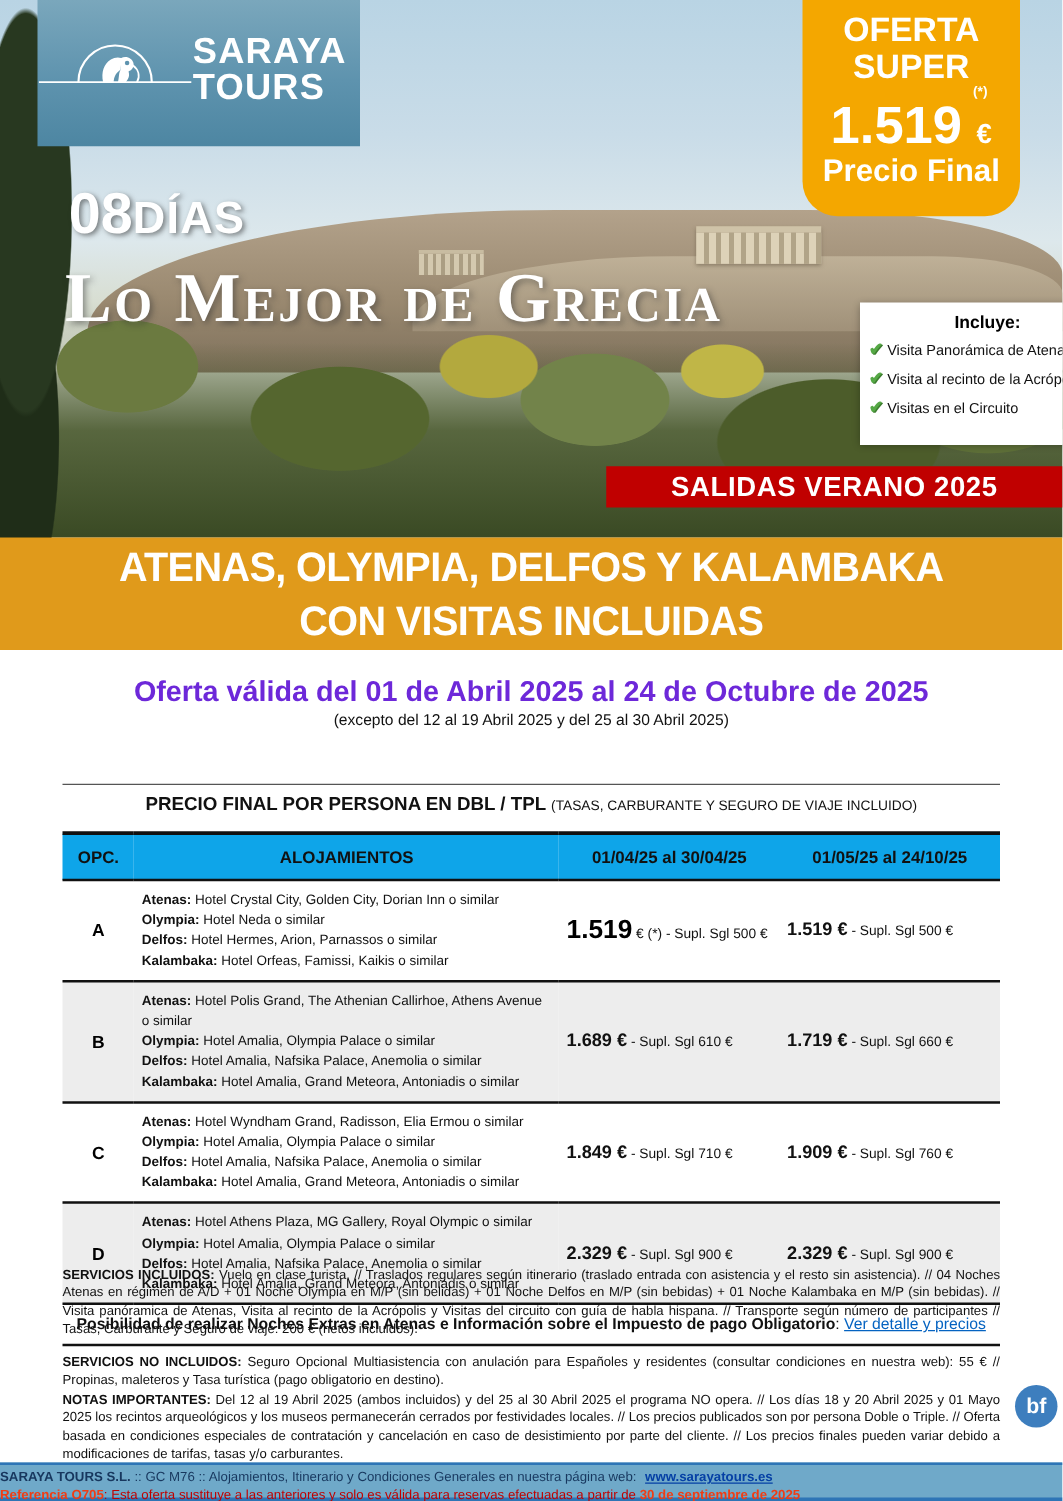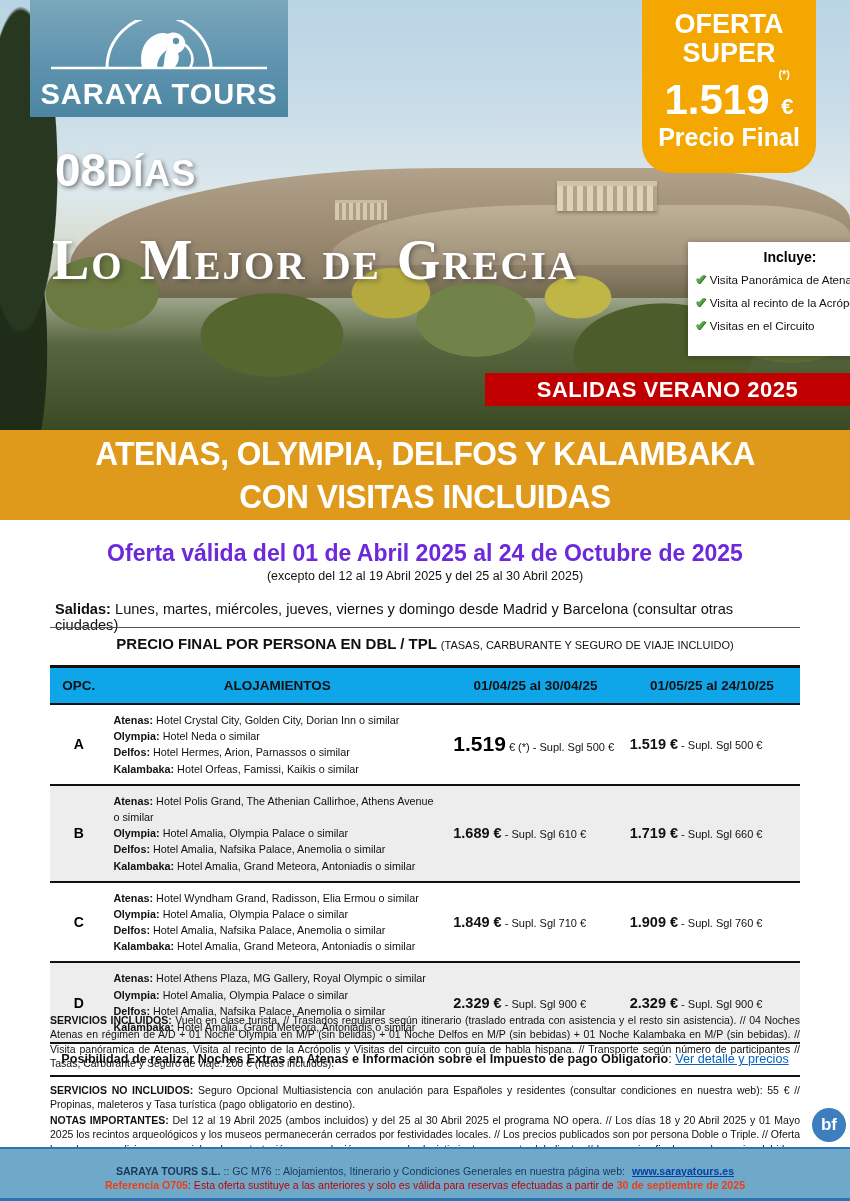--- a/index.html
+++ b/index.html
@@ -29,29 +29,29 @@
       radial-gradient(150px 85px at 78% 60%, #4c5c2a 59%, transparent 60%),
       radial-gradient(120px 72px at 93% 42%, #5e6f38 59%, transparent 60%),
       linear-gradient(180deg, transparent 0 18%, rgba(70,86,42,.85) 55%, #3a4a24 100%); }
   .cypress { position:absolute; left:-18px; top:-10px; width:92px; height:450px;
     background:radial-gradient(ellipse 58% 52% at 42% 40%, #283820 68%, rgba(40,56,32,0) 70%),
                radial-gradient(ellipse 52% 45% at 35% 80%, #1f2d18 68%, rgba(31,45,24,0) 70%); }
 
   
   .logo-box { position:absolute; left:30px; top:0; width:258px; height:117px;
     background:linear-gradient(180deg,#7aa7bc 0%,#5e93ae 55%,#4d86a2 100%);
-    display:flex; flex-direction:column; align-items:center; justify-content:flex-end; padding-bottom:8px; }
+    display:flex; align-items:center; justify-content:flex-end; padding-bottom:8px; }
   .logo-box svg { display:block; }
   .logo-word { color:#fff; font-size:29px; font-weight:bold; letter-spacing:1px; line-height:1; margin-top:2px; }
 
   
   .days { position:absolute; left:55px; top:143px; color:#fff; text-shadow:2px 2px 4px rgba(40,40,40,.55); }
   .days .num { font-size:46px; font-weight:bold; }
   .days .lbl { font-size:36px; font-weight:bold; letter-spacing:1px; }
-  .hero-title { position:absolute; left:52px; top:228px; color:#fff;
+  .hero-title { position:absolute; left:52px; top:207px; color:#fff;
     font-family:"Liberation Serif", serif; font-variant:small-caps; font-weight:600;
     font-size:56px; letter-spacing:2px; text-shadow:2px 2px 5px rgba(50,50,50,.5); white-space:nowrap; }
 
   
   .offer-badge { position:absolute; left:642px; top:0; width:174px; height:173px;
     background:#f4a700; border-radius:0 0 28px 28px; color:#fff; text-align:center; padding-top:10px; }
   .offer-badge .l1 { font-size:27px; font-weight:bold; line-height:1.08; }
   .offer-badge .ast { display:block; text-align:right; padding-right:26px; font-size:11px; font-weight:bold; height:12px; }
   .offer-badge .price-row { font-size:42px; font-weight:bold; line-height:.95; }
   .offer-badge .cur { font-size:22px; font-weight:bold; }
@@ -108,22 +108,22 @@
     text-align:justify; color:#111; }
   .fine b { font-weight:bold; }
   .fp1 { top:1013px; } .fp2 { top:1083px; } .fp3 { top:1113px; }
 
   
   .bf-badge { position:absolute; left:812px; top:1108px; width:34px; height:34px; border-radius:50%;
     background:#3d7ebe; color:#fff; font-weight:bold; font-size:17px;
     display:flex; align-items:center; justify-content:center; }
 
   
-  .footer { position:absolute; left:0; bottom:0; width:850px; height:54px; background:#6fa9c9;
-    border-top:2.5px solid #2e75b6; border-bottom:3px solid #2e75b6; text-align:center; padding-top:16px; }
+  .footer { position:absolute; left:0; bottom:0; width:850px; height:31px; background:#6fa9c9;
+    border-top:2.5px solid #2e75b6; border-bottom:3px solid #2e75b6; padding-top:4px; }
   .f-line1 { font-size:10.6px; color:#17375e; }
   .f-line1 b { font-weight:bold; }
   .f-line1 a { color:#0540a5; text-decoration:underline; font-weight:bold; cursor:pointer; margin-left:4px; }
   .f-line2 { font-size:10.6px; color:#c00000; margin-top:2px; }
   .f-line2 b { color:#f03c14; font-weight:bold; }
 </style>
 </head>
 <body>
 
 <div class="page">
@@ -170,21 +170,20 @@
 
   <div class="red-banner">SALIDAS VERANO 2025</div>
 
   <div class="yellow-banner" style="padding-top:2px;">
     <div>ATENAS, OLYMPIA, DELFOS Y KALAMBAKA</div>
     <div>CON VISITAS INCLUIDAS</div>
   </div>
 
   <div class="offer-title">Oferta válida del 01 de Abril 2025 al 24 de Octubre de 2025</div>
   <div class="offer-sub">(excepto del 12 al 19 Abril 2025 y del 25 al 30 Abril 2025)</div>
-  <div class="salidas"><b>Salidas:</b><span> Lunes, martes, miércoles, jueves, viernes y domingo desde Madrid y Barcelona (consultar otras ciudades)</span></div>
 
   <div class="table-wrap">
     <div class="tbl-caption">
       <span class="cap-b">PRECIO FINAL POR PERSONA EN DBL / TPL </span><span class="cap-s">(TASAS, CARBURANTE Y SEGURO DE VIAJE INCLUIDO)</span>
     </div>
     <table class="price-table">
       <colgroup>
           <col style="width:58px">
           <col style="width:347px">
           <col style="width:180px">

